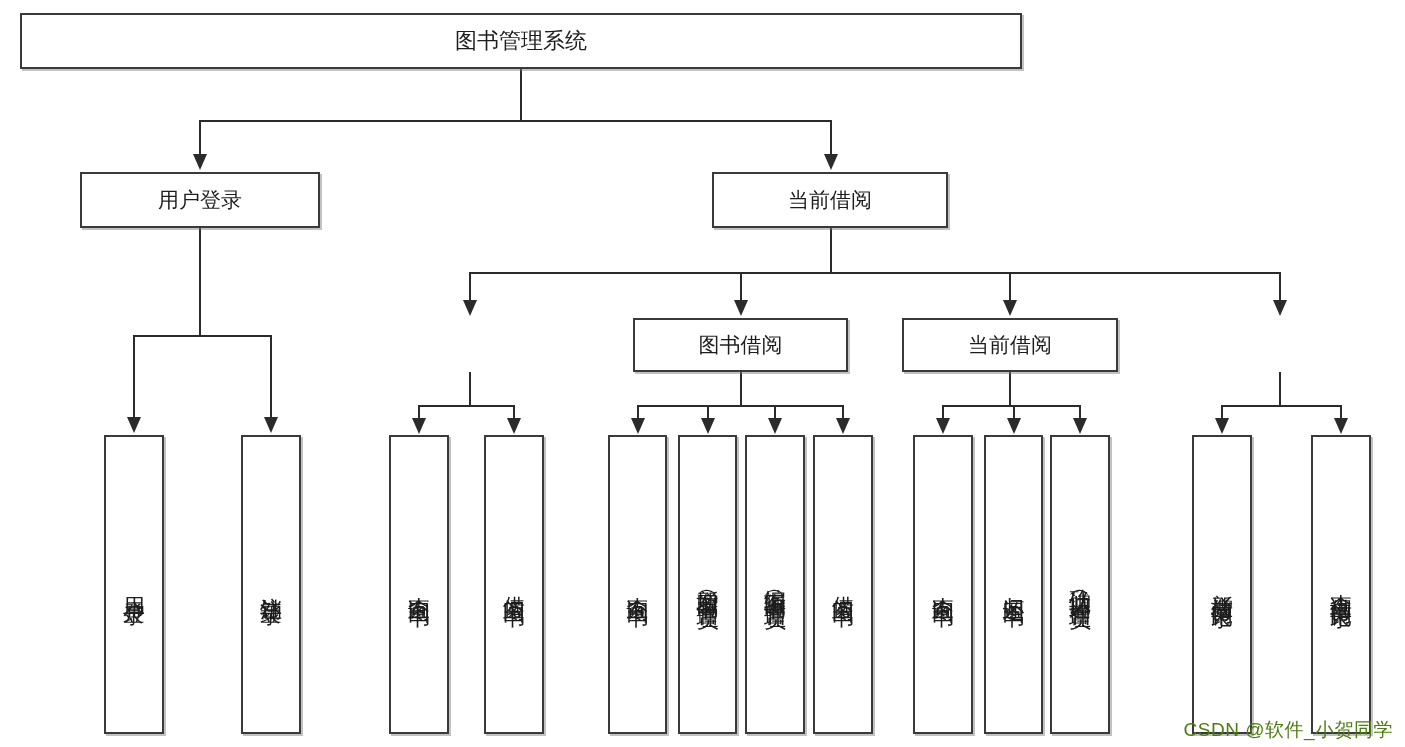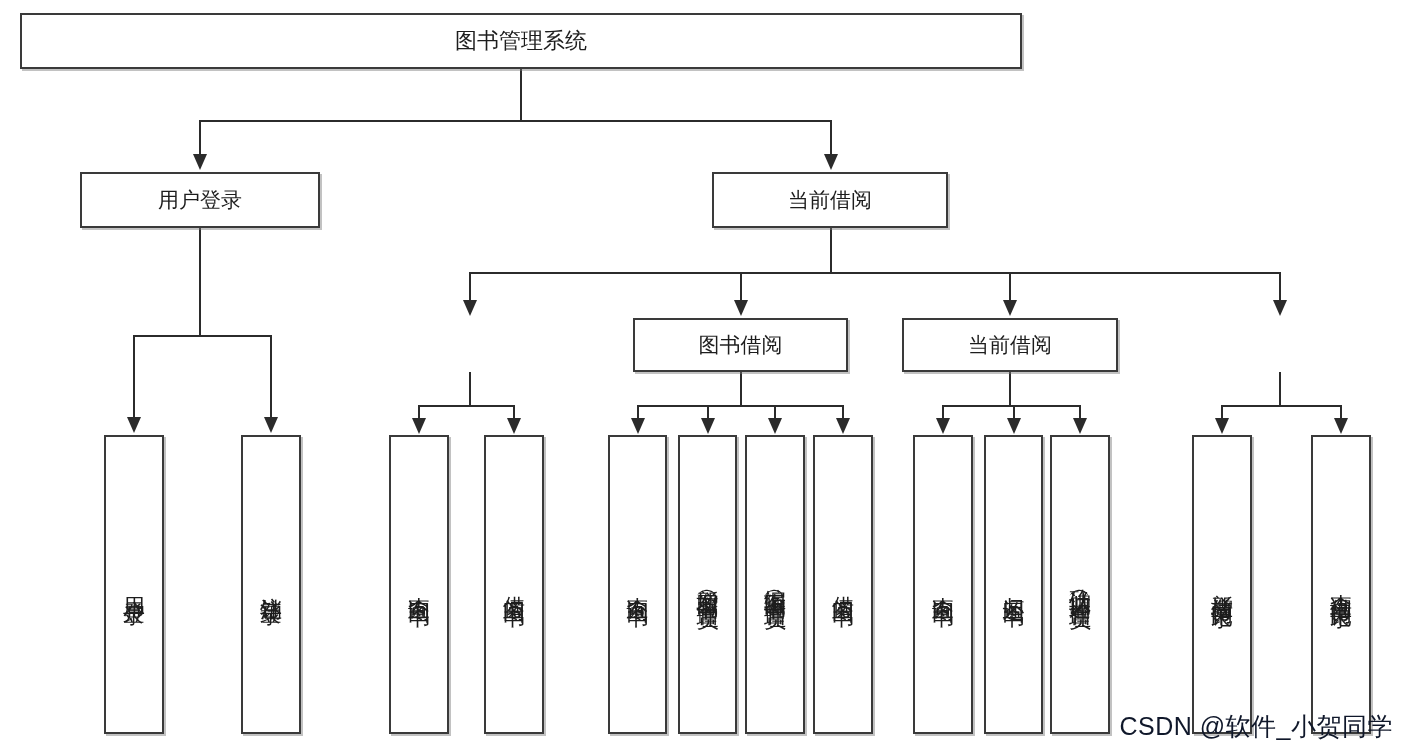--- a/index.html
+++ b/index.html
@@ -67,22 +67,22 @@
     height: 0;
     border-left: 7px solid transparent;
     border-right: 7px solid transparent;
     border-top: 16px solid #2b2b2b;
   }
   
   #watermark {
     position: absolute;
     right: 12px;
     bottom: 4px;
-    font-size: 25px;
-    color: #0f172a;
+    font-size: 19px;
+    color: #4d7c0f;
     letter-spacing: 0.5px;
     white-space: nowrap;
     font-family: "Liberation Sans", "DejaVu Sans", sans-serif;
   }
 </style>
 </head>
 <body>
 
 <div id="canvas">
 

